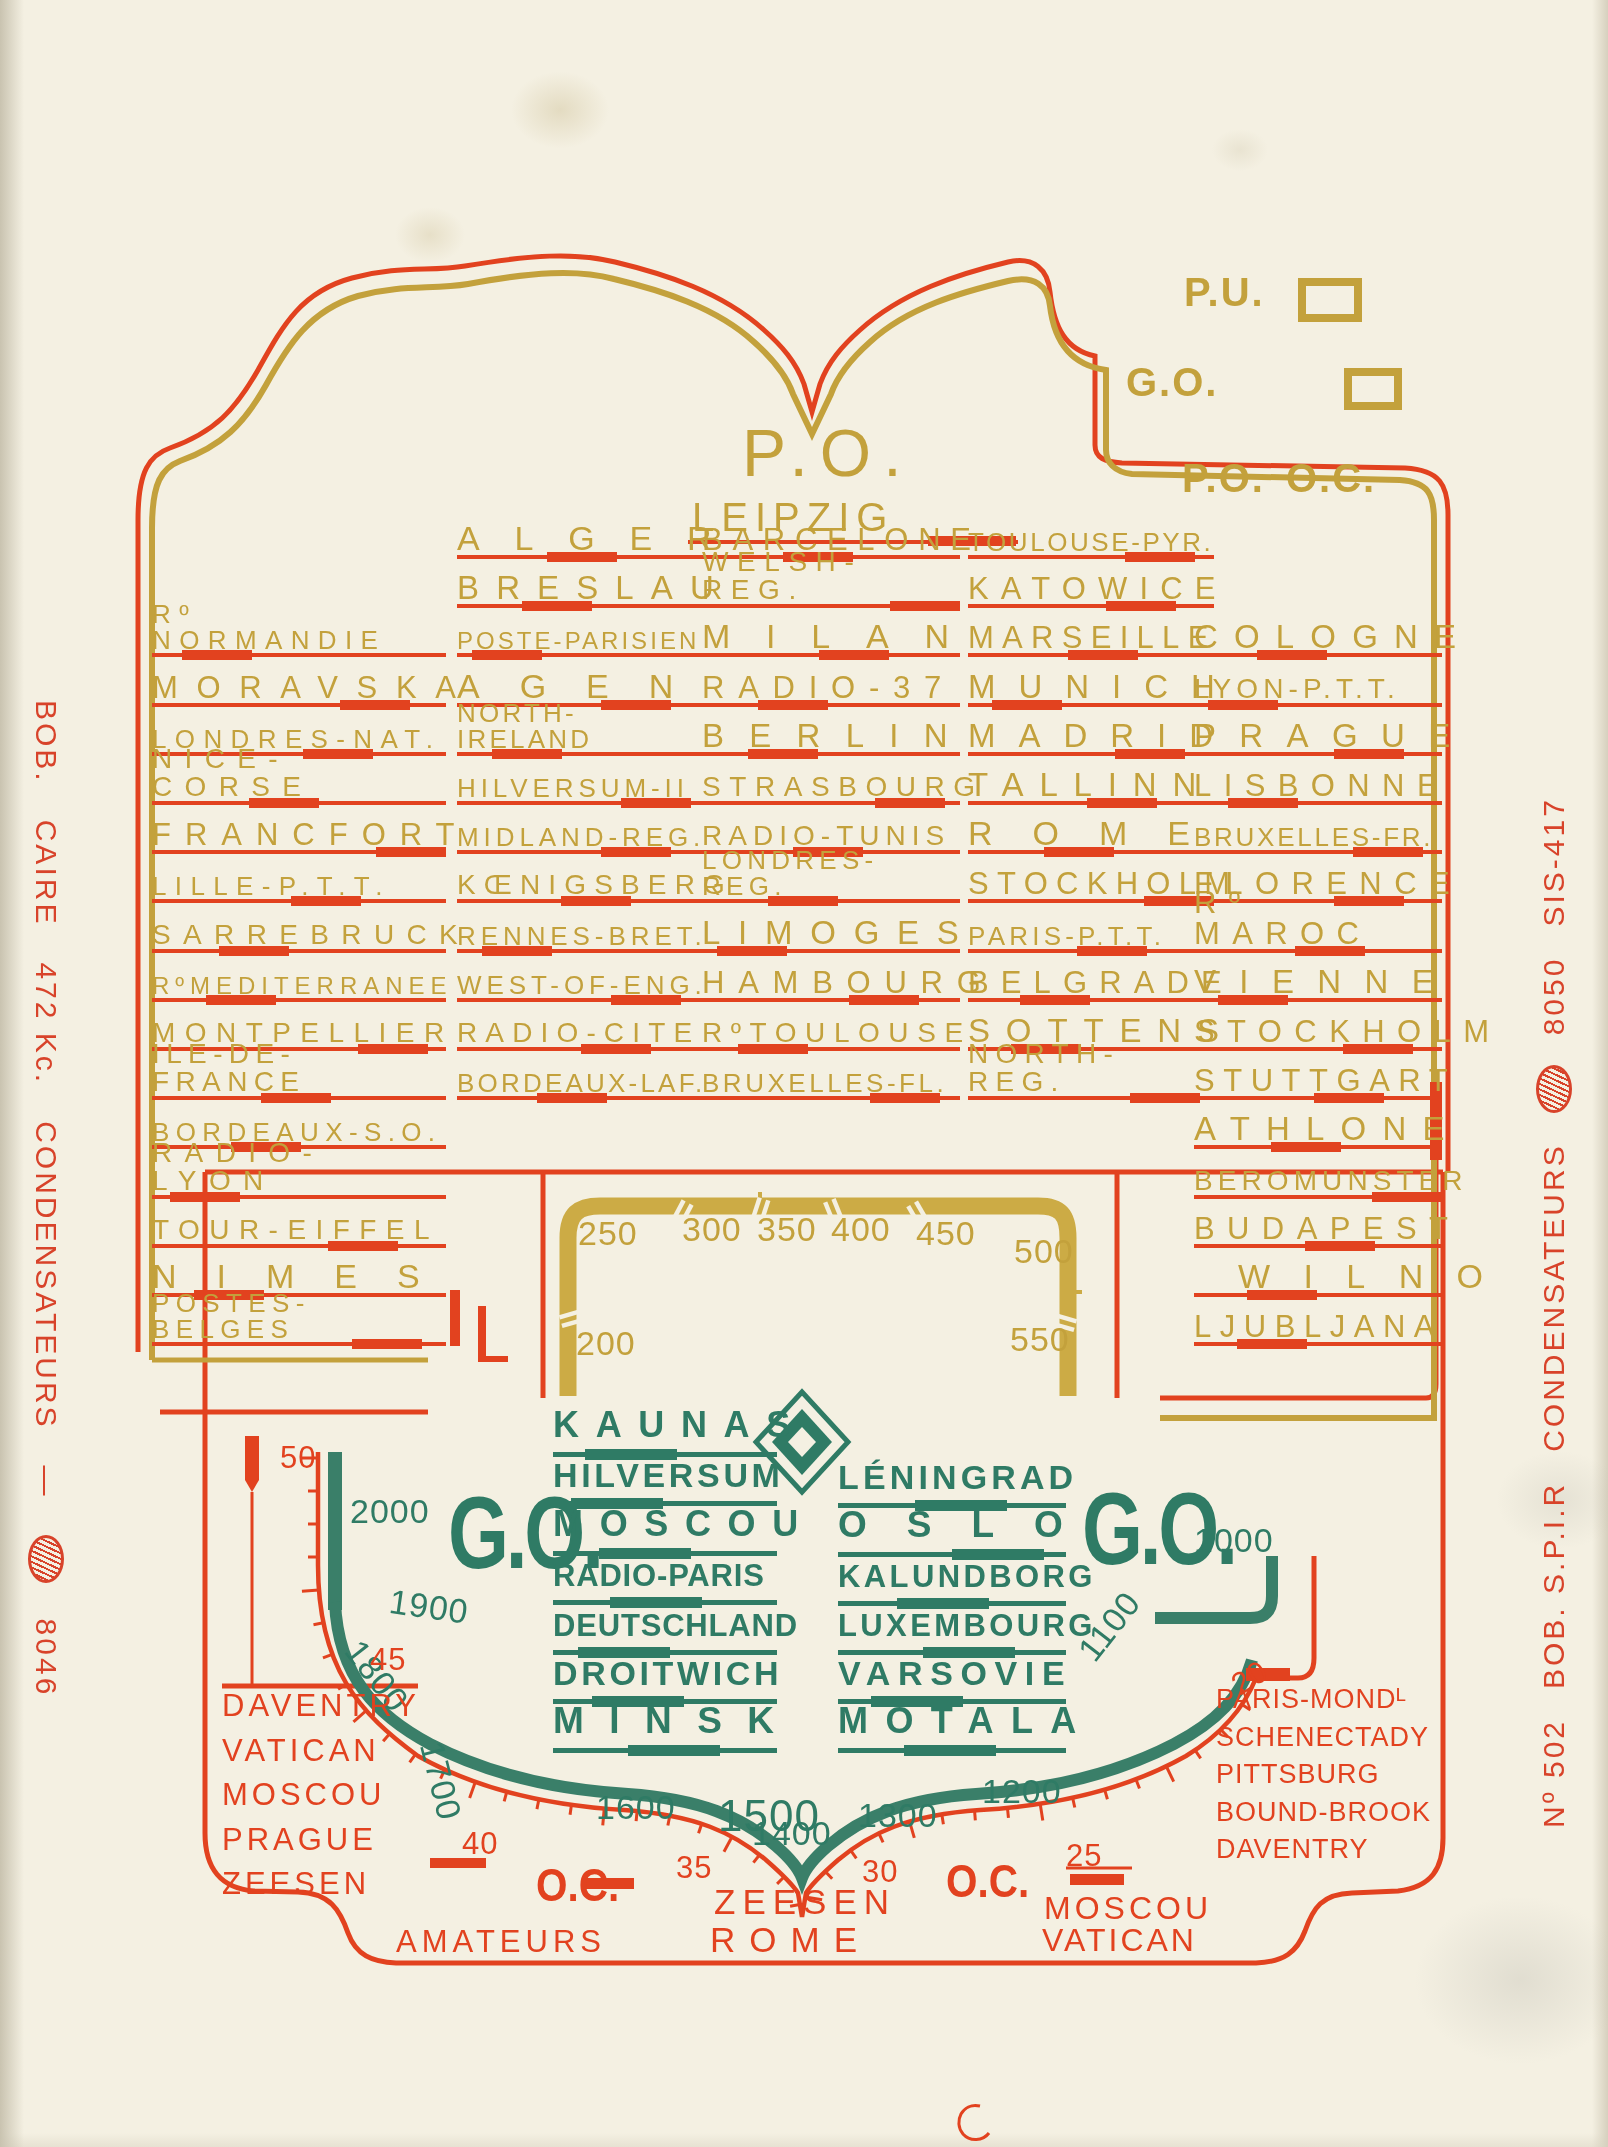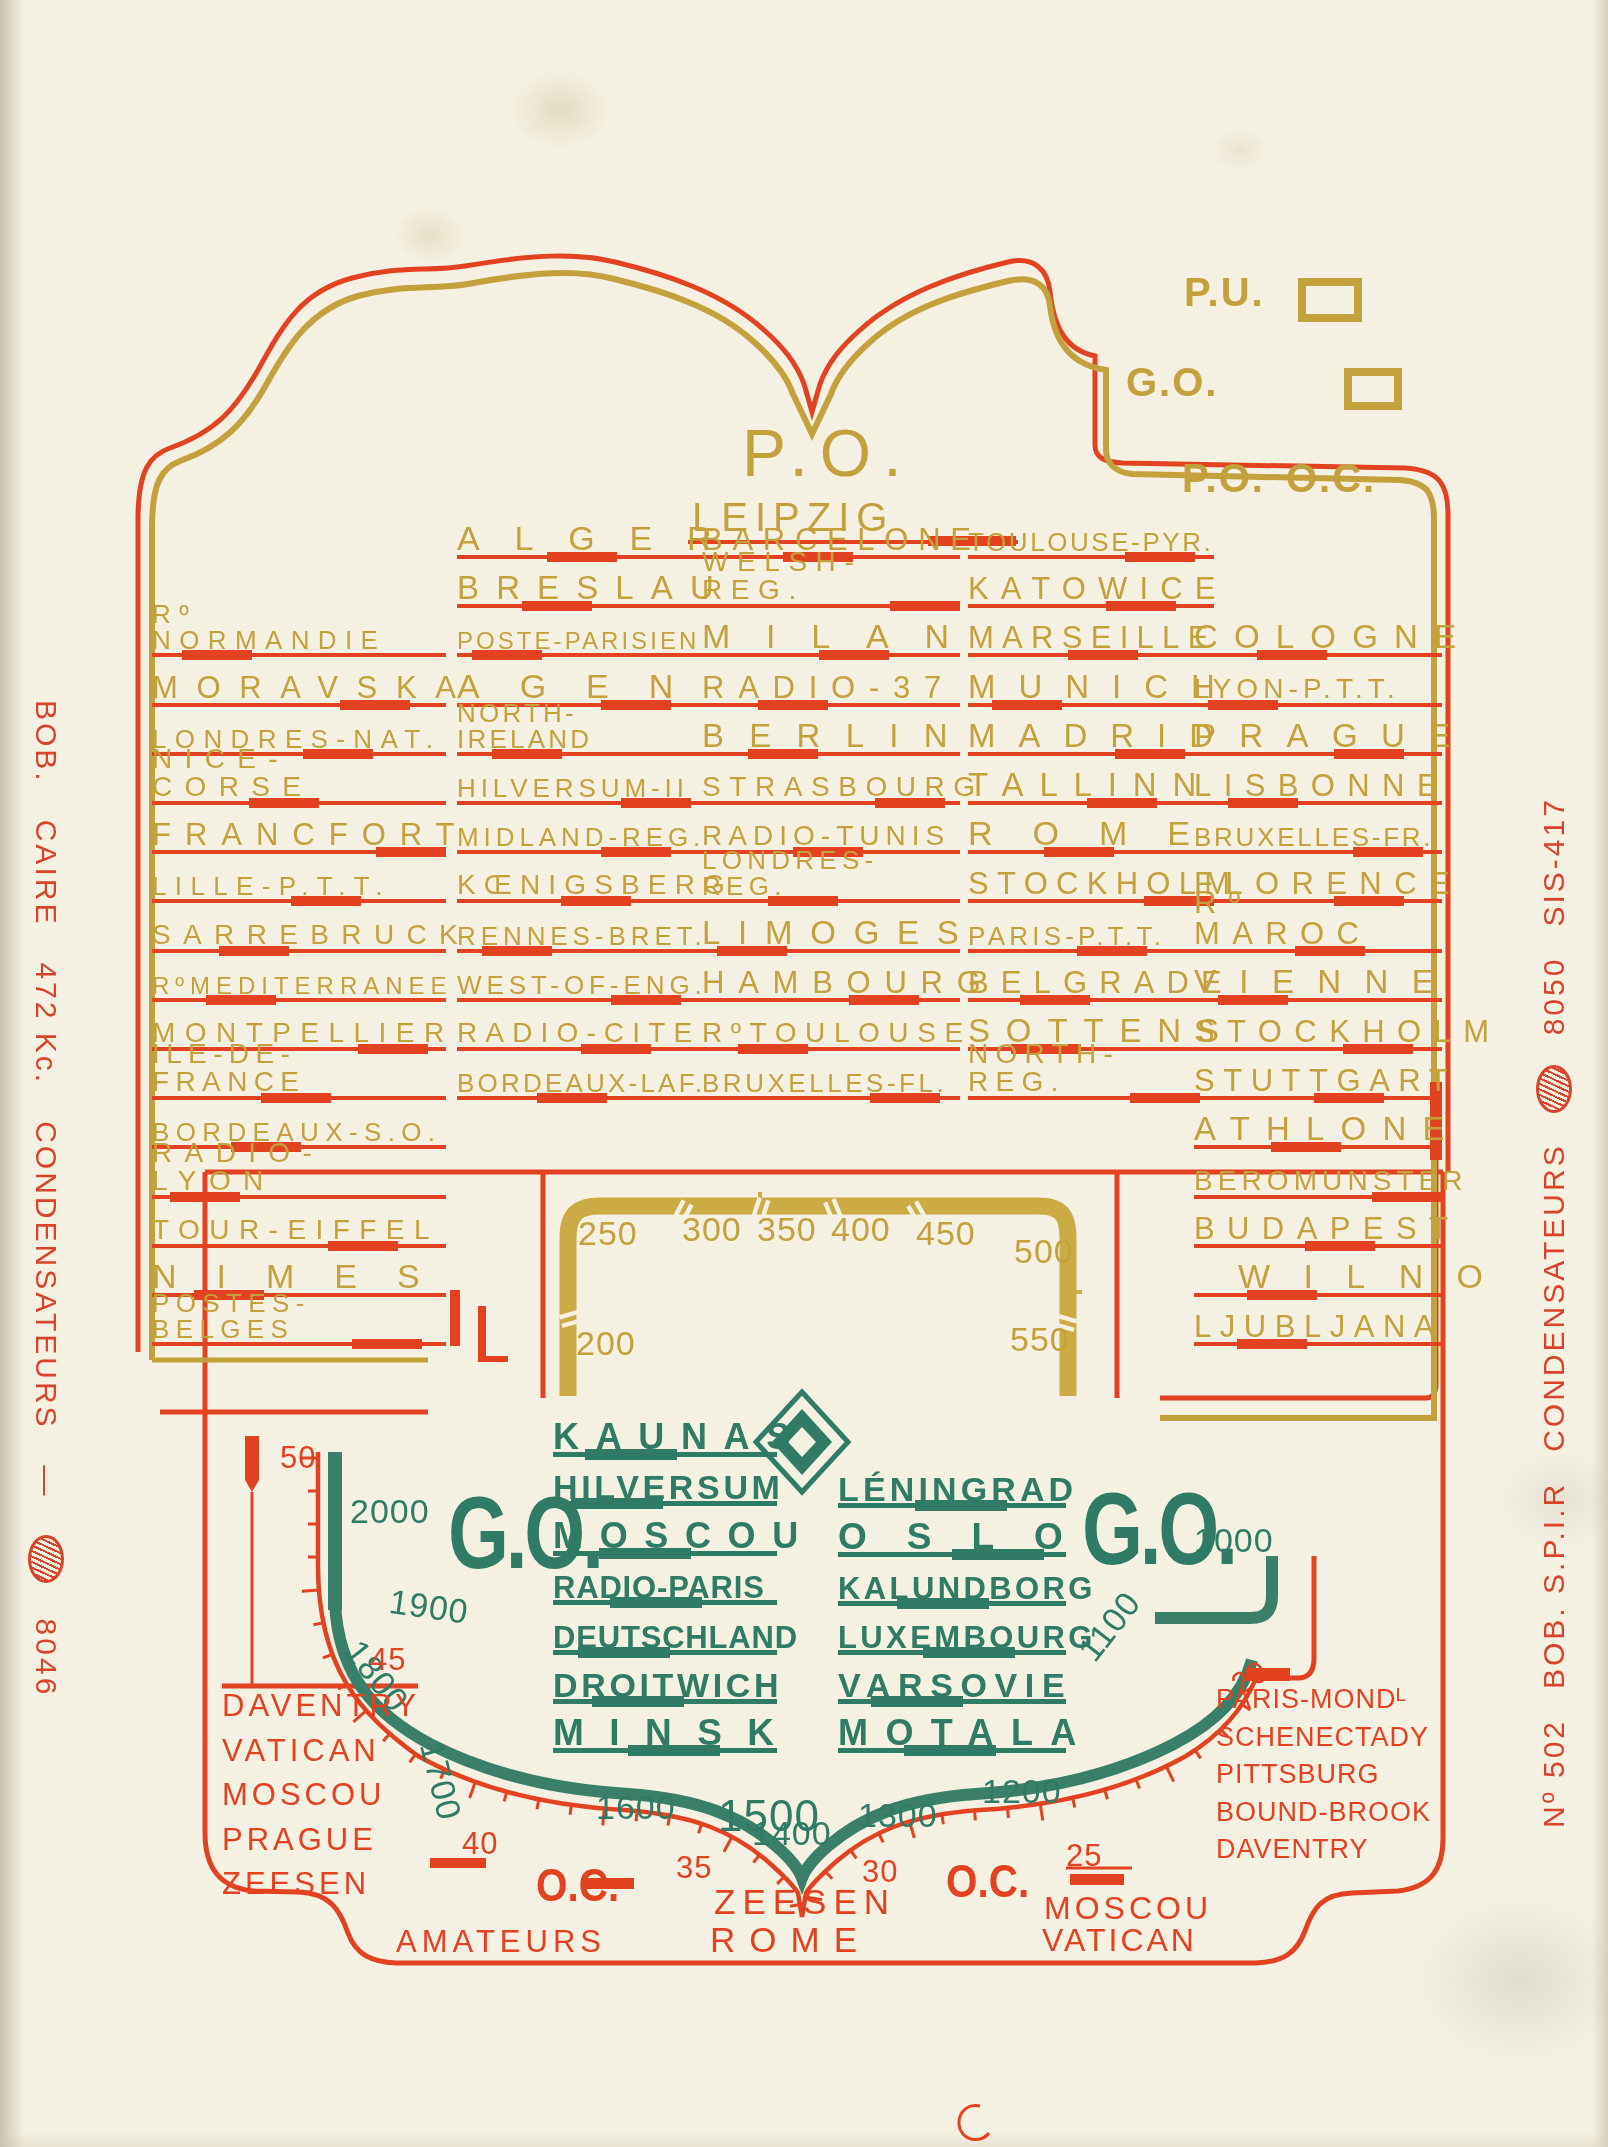--- a/index.html
+++ b/index.html
@@ -25,21 +25,21 @@
   .corner{font-size:40px;font-weight:bold;letter-spacing:2px;}
   .rect-gold{position:absolute;border:8px solid #c3a13c;}
   .go-big{font-size:98px;font-weight:bold;letter-spacing:-4px;transform:scaleX(.8) scaleY(1.04);transform-origin:left top;}
   .oc-big{font-size:46px;font-weight:bold;transform:scaleX(.88);transform-origin:left top;}
   .station{position:absolute;}
   .station .txt{position:absolute;left:0;bottom:9px;display:block;line-height:1;}
   .station .ul{position:absolute;left:0;height:4px;background:#e2421f;top:40px;width:100%;}
   .station .mk{position:absolute;height:10px;background:#e2421f;top:37px;width:70px;}
   .station.go-st .ul{background:#2f7b65;height:5px;top:42px;}
   .station.go-st .mk{background:#2f7b65;height:11px;top:39px;width:92px;}
-  .station.go-st .txt{bottom:4px;font-weight:bold;}
+  .station.go-st .txt{bottom:16px;font-weight:bold;}
   .feat-ul{position:absolute;background:#e2421f;}
   .edge{position:absolute;display:flex;align-items:center;color:#d8432a;font-size:30px;letter-spacing:3px;white-space:nowrap;}
   .edge-left{left:64px;top:700px;transform-origin:0 0;transform:rotate(90deg);gap:36px;}
   .edge-right{left:1536px;top:1828px;transform-origin:0 0;transform:rotate(-90deg);gap:30px;}
   .logo{display:inline-block;width:42px;height:30px;border:3px solid #d8432a;border-radius:50%;
         background:repeating-linear-gradient(115deg,transparent 0 3px,#d8432a 3px 5px);}
 </style>
 </head>
 <body>
 

